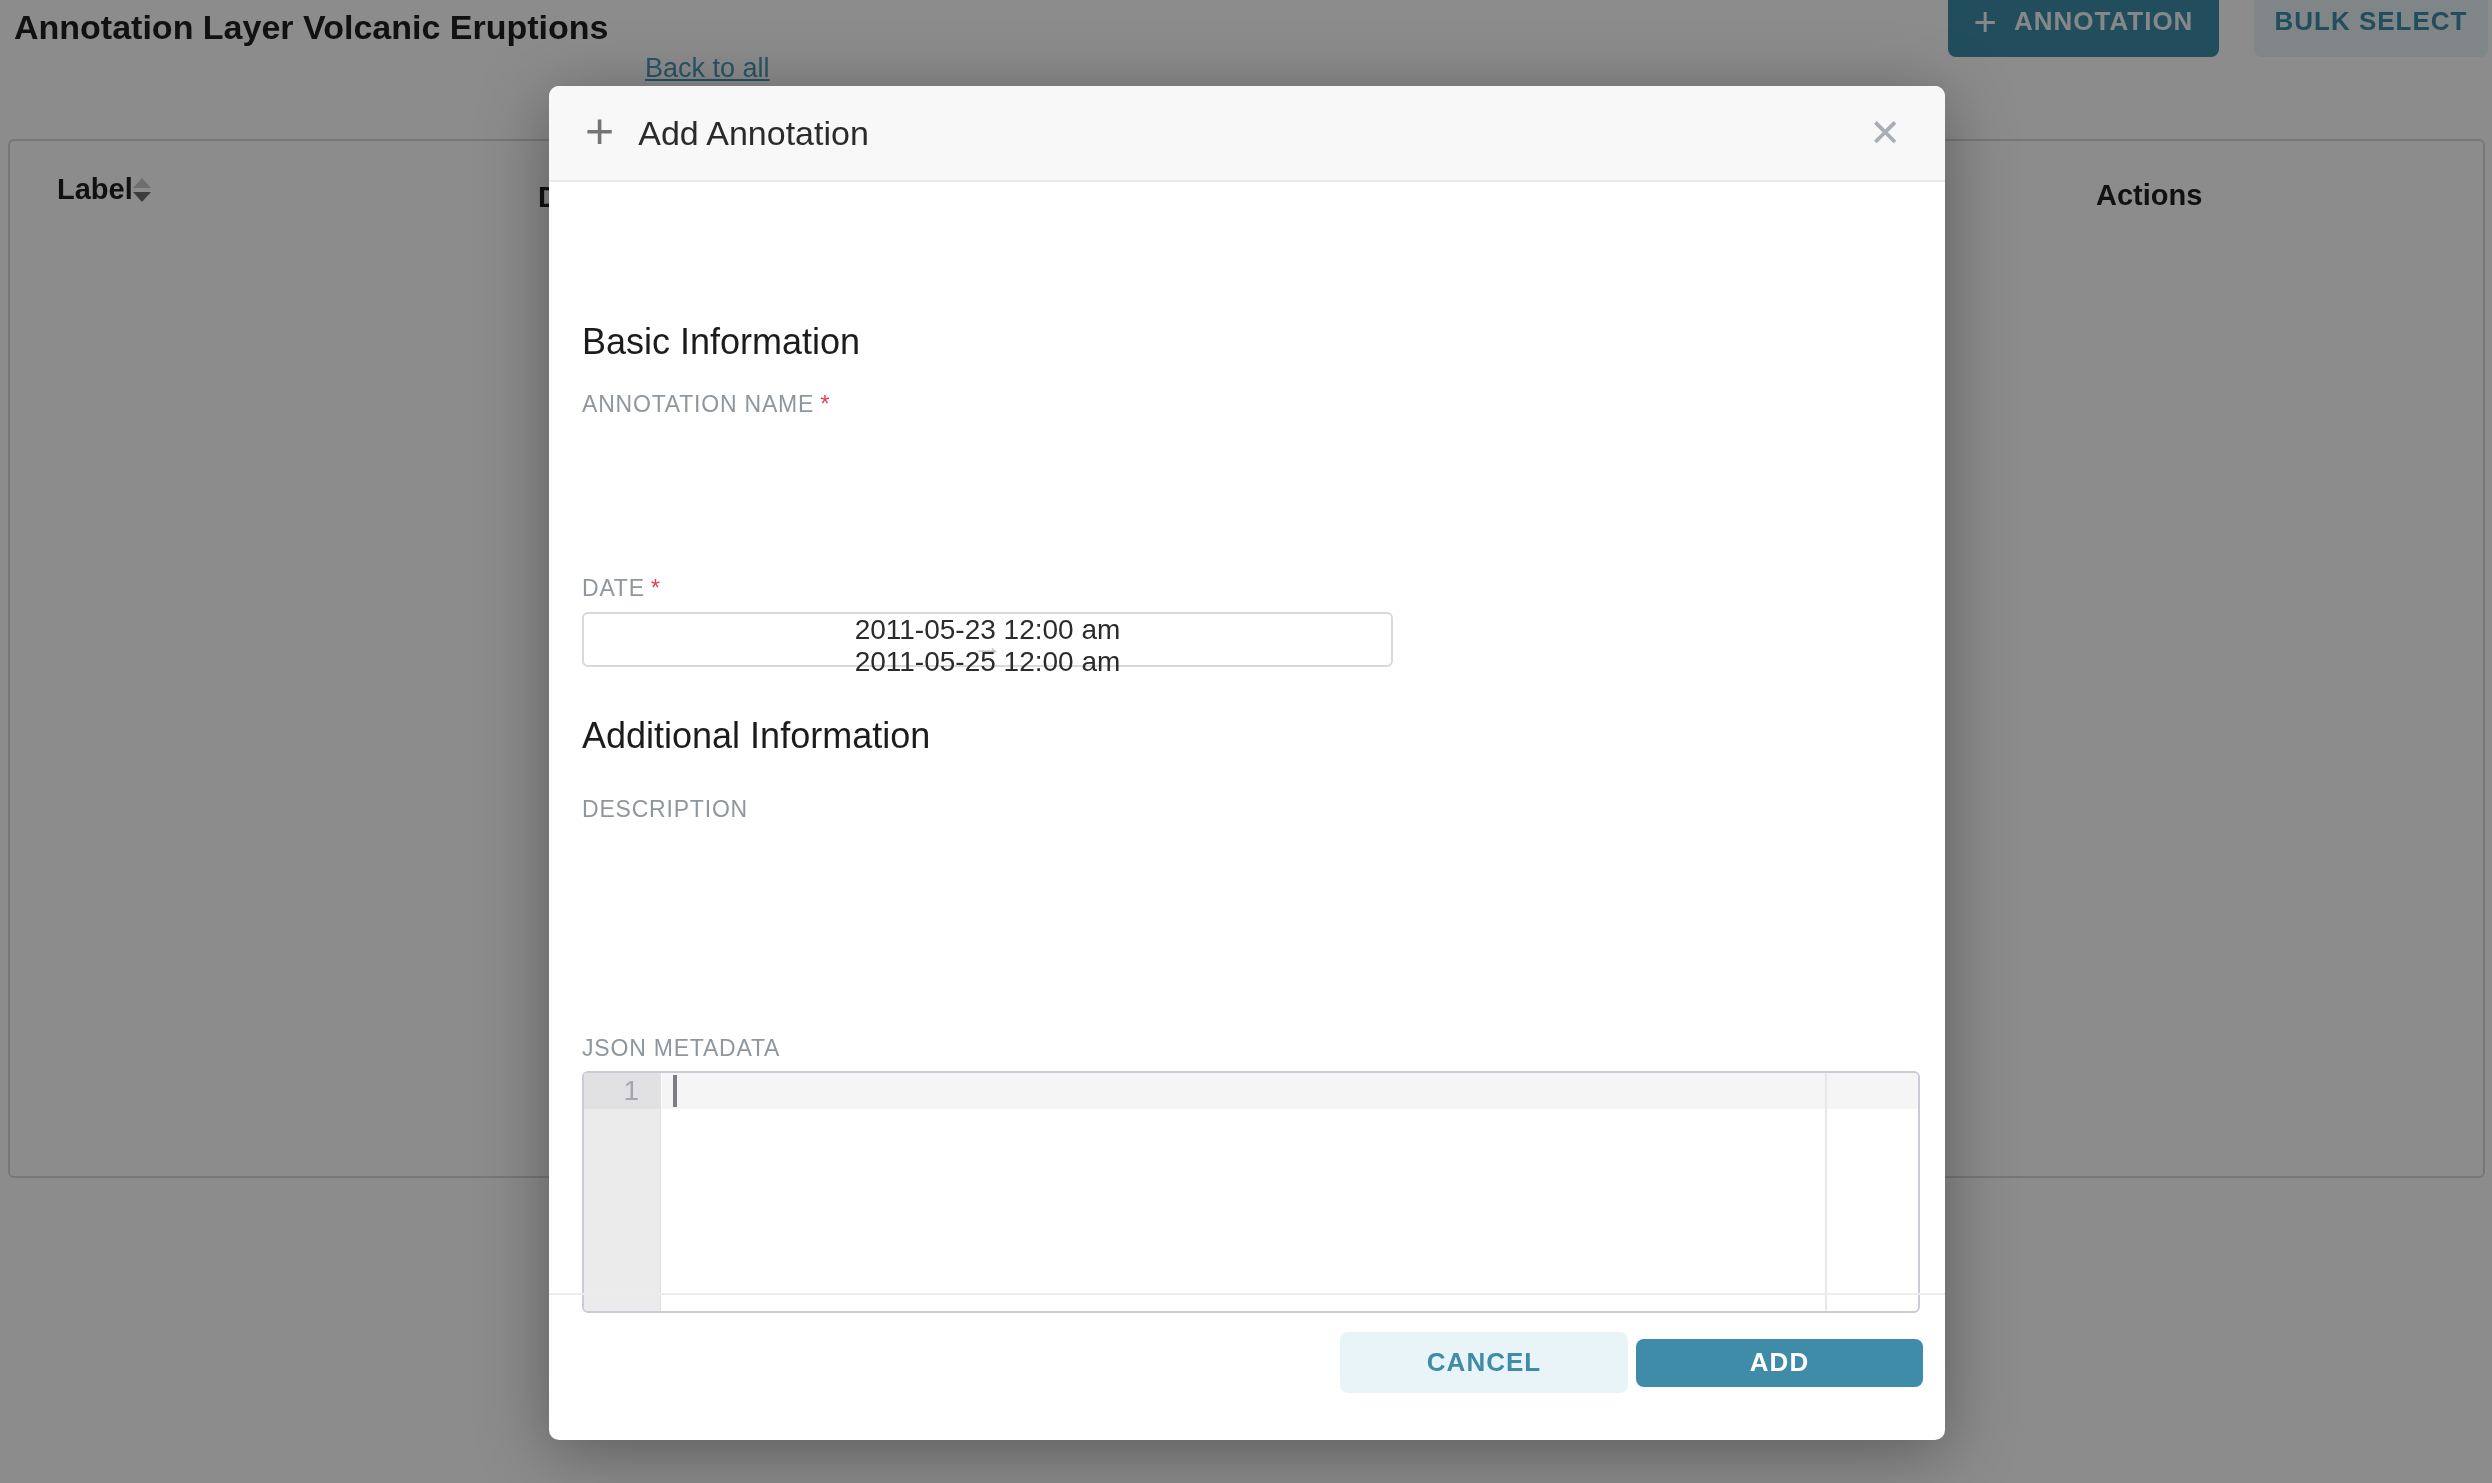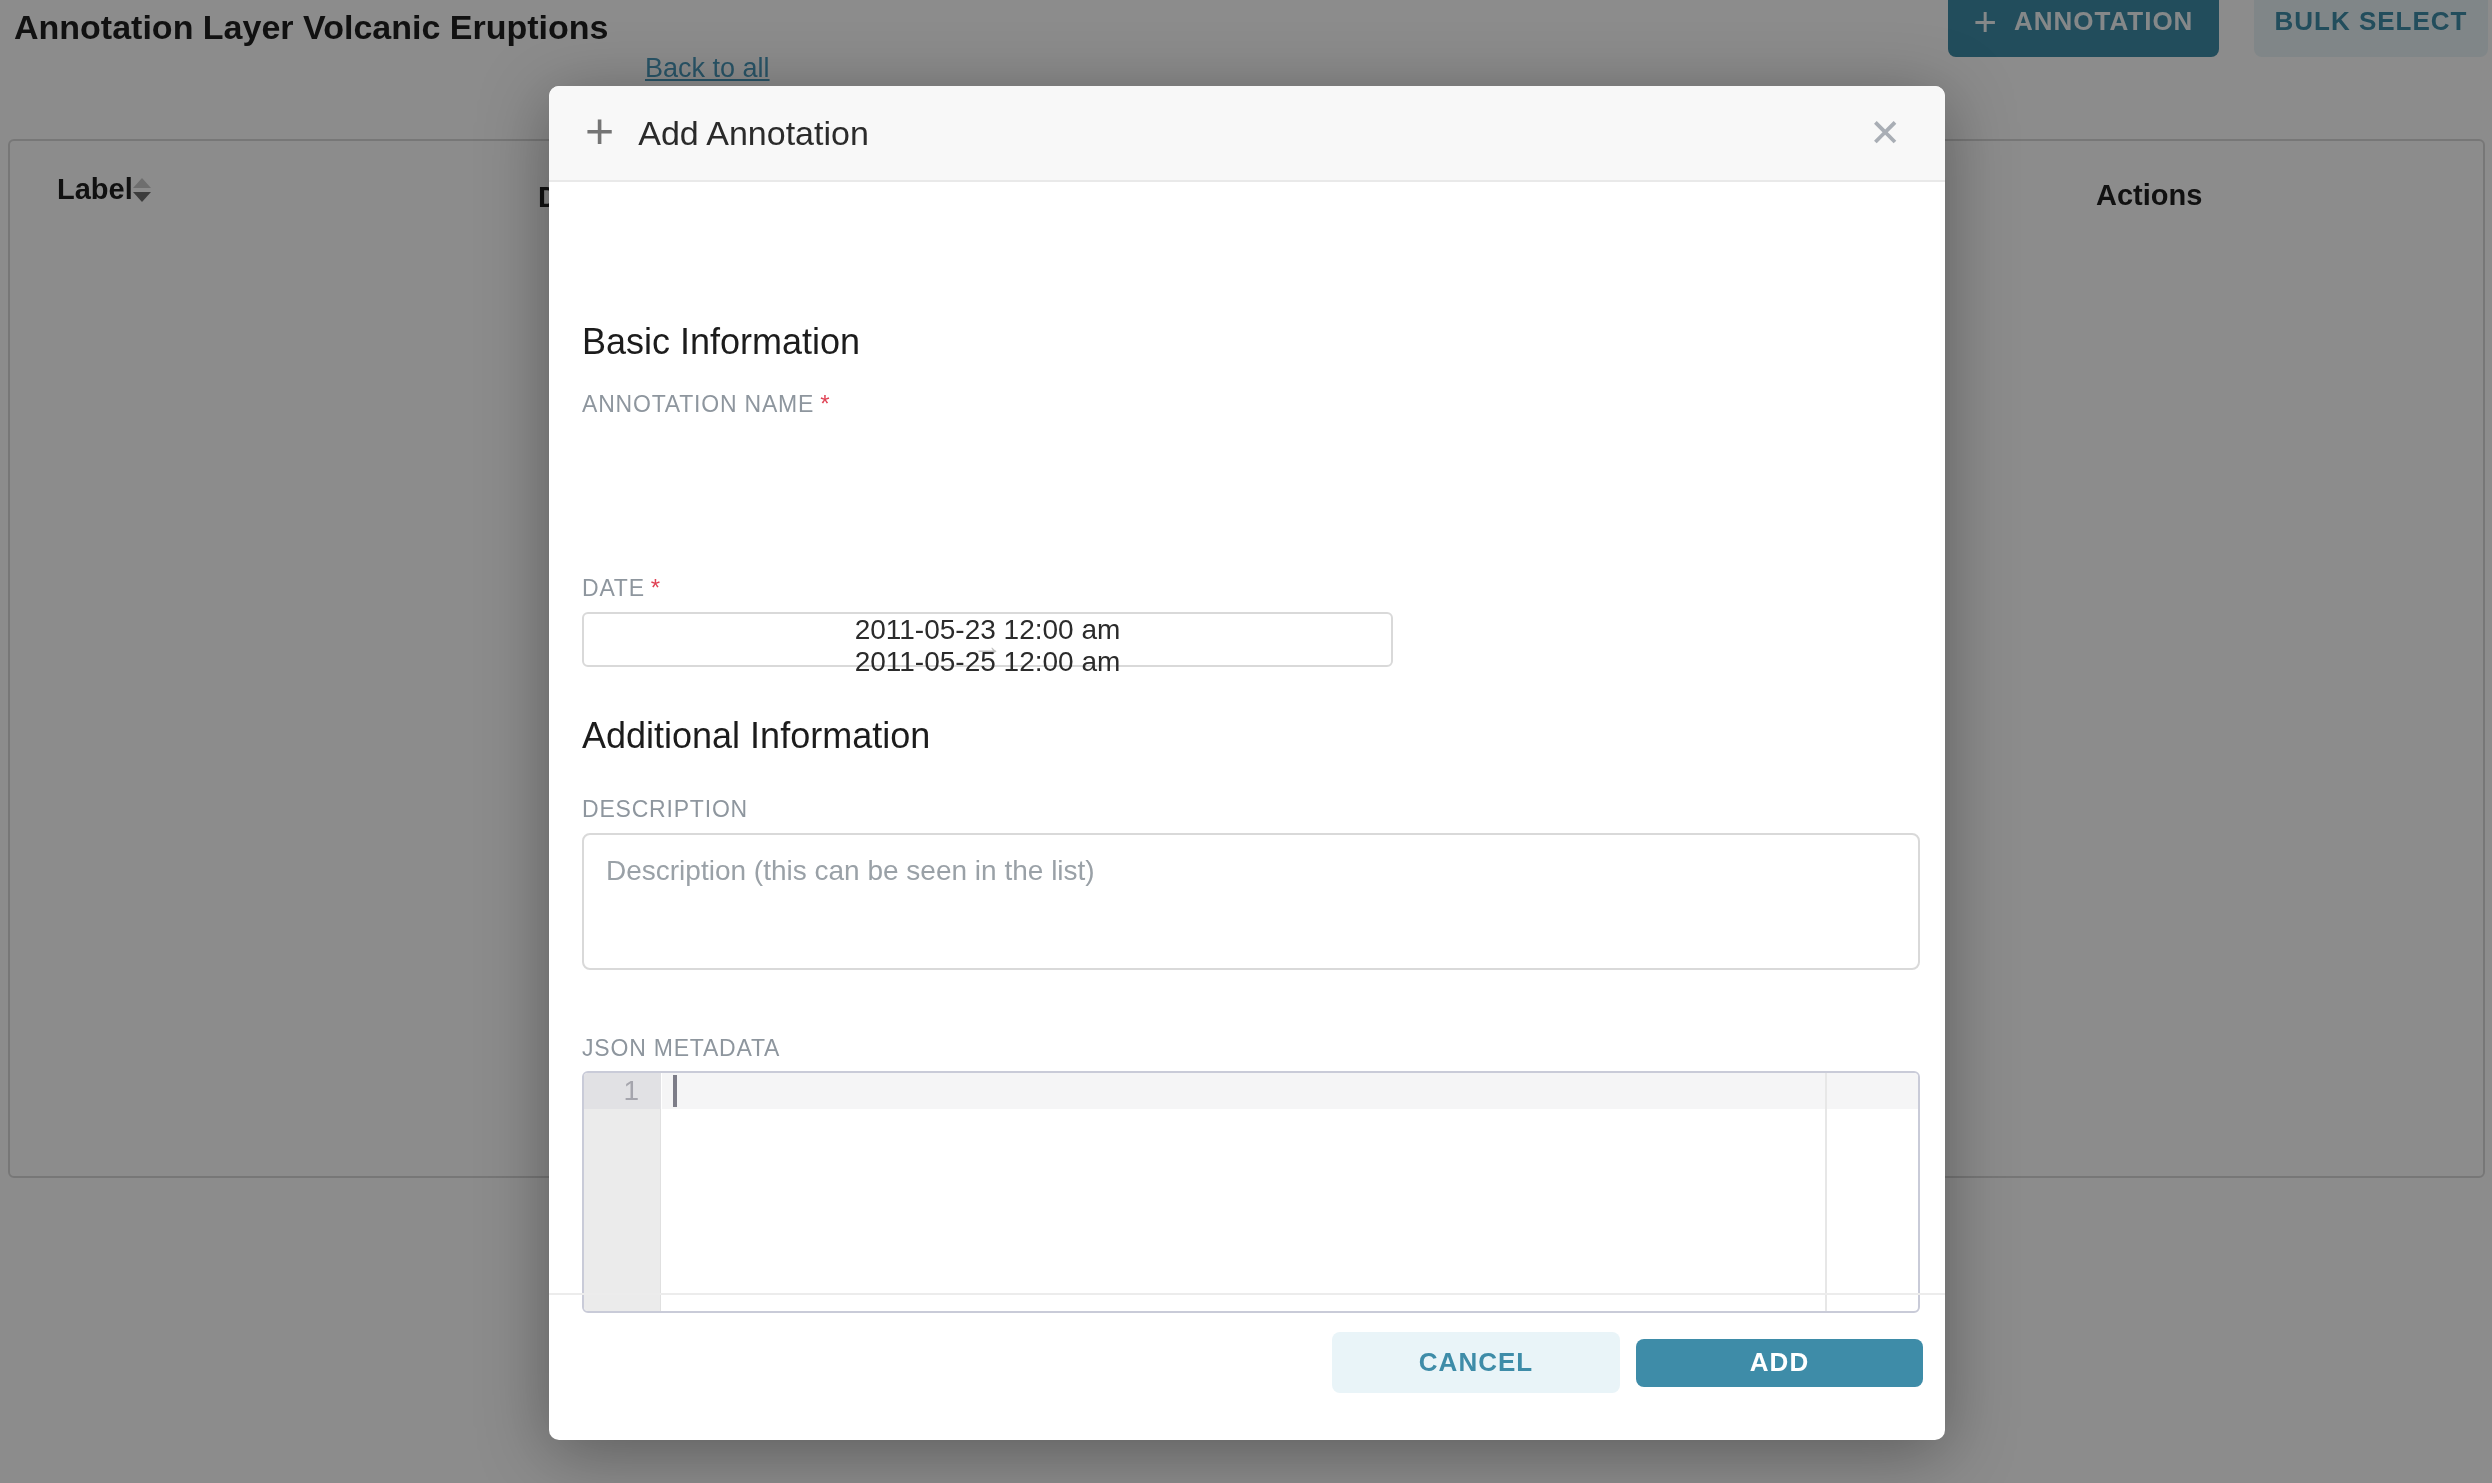--- a/index.html
+++ b/index.html
@@ -97,21 +97,21 @@
     position:absolute; left:0; top:0; width:77px; height:36px; background:#e1e1e4;
     color:#a5a5ad; font-size:28px; line-height:36px; text-align:right; padding-right:22px;
   }
   .active-line { position:absolute; left:78px; right:0; top:0; height:36px; background:#f5f5f6; }
   .text-cursor { position:absolute; left:89px; top:2px; width:4px; height:32px; background:#7d7d88; }
   .print-margin { position:absolute; left:1241px; top:0; bottom:0; width:2px; background:#e7e7e7; }
 
   .modal-footer {
     position:absolute; left:0; right:0; bottom:0; top:1207px;
     border-top:2px solid #ececec; border-radius:0 0 10px 10px;
-    display:flex; align-items:center; justify-content:flex-end; gap:16px; padding-right:22px; padding-bottom:10px;
+    display:flex; align-items:center; justify-content:flex-end; gap:8px; padding-right:22px; padding-bottom:10px;
   }
   .btn-cancel { min-width:288px; height:61px; background:#E9F4F8; color:#3E8CA8; font-size:26px; font-weight:700; letter-spacing:1px; }
   .btn-add { min-width:287px; height:48px; background:#3E8CA8; color:#ffffff; font-size:26px; font-weight:700; letter-spacing:1px; }
 </style>
 </head>
 <body>
 
 <div class="app-header">
   <div class="page-title">Annotation Layer Volcanic Eruptions</div>
   <a class="back-link">Back to all</a>
@@ -168,21 +168,20 @@
         <rect x="2" y="5" width="24" height="21" rx="2"></rect>
         <line x1="2" y1="11" x2="26" y2="11"></line>
         <line x1="8.5" y1="2" x2="8.5" y2="7"></line>
         <line x1="19.5" y1="2" x2="19.5" y2="7"></line>
       </svg>
     </div>
 
     <div class="section-heading h-additional">Additional Information</div>
 
     <div class="field-label lbl-desc">DESCRIPTION</div>
-    <textarea class="desc-textarea" placeholder="Description (this can be seen in the list)" style=""></textarea>
 
     <div class="field-label lbl-json">JSON METADATA</div>
     <div class="json-editor">
       <div class="gutter"></div>
       <div class="gutter-active">1</div>
       <div class="active-line"></div>
       <div class="text-cursor"></div>
       <div class="print-margin"></div>
     </div>
   </div>

